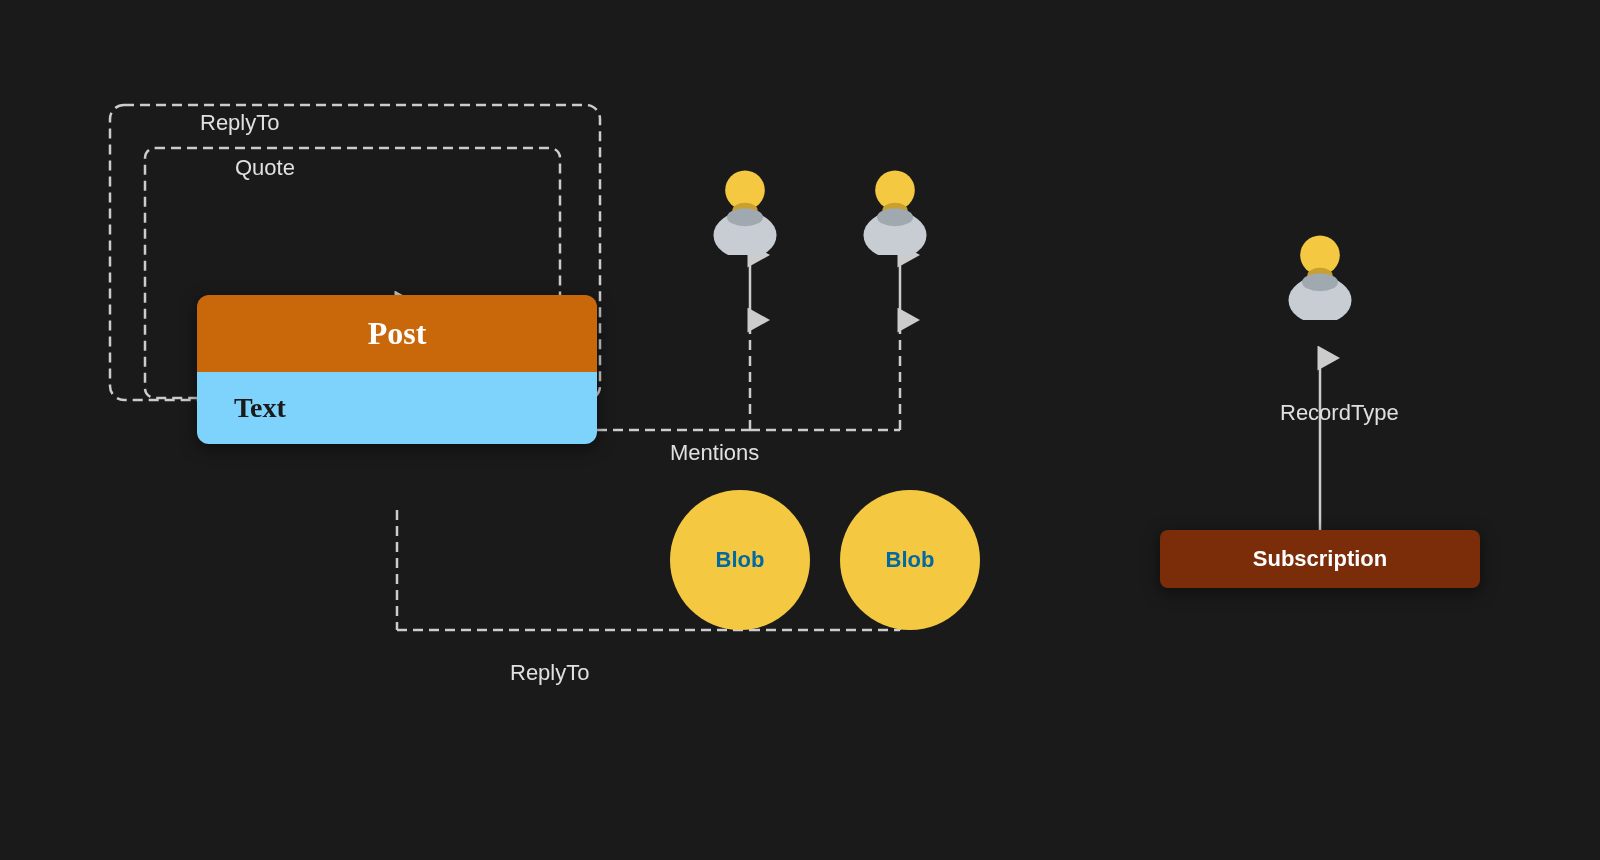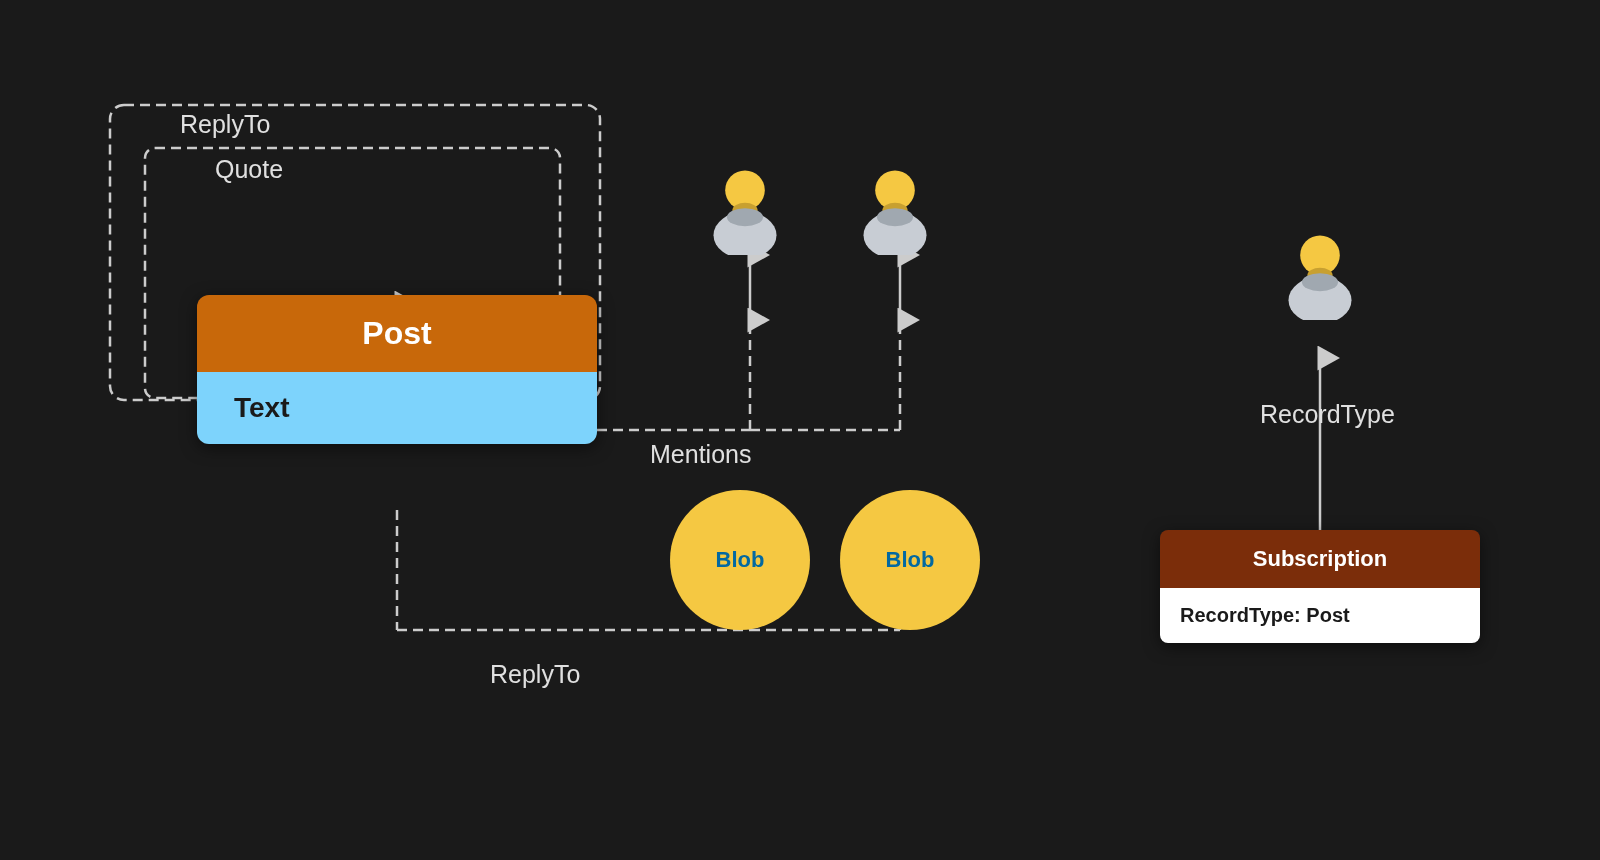--- a/index.html
+++ b/index.html
@@ -22,20 +22,21 @@
 
     
     .post-box {
       position: absolute;
       left: 197px;
       top: 295px;
       width: 400px;
       border-radius: 12px;
       overflow: hidden;
       box-shadow: 0 4px 16px rgba(0,0,0,0.5);
+      font-family: Liberation Serif, serif;
     }
     .post-header {
       background: #c8680a;
       padding: 20px 24px;
       text-align: center;
     }
     .post-header-text {
       color: #fff;
       font-size: 32px;
       font-weight: 800;
@@ -77,23 +78,24 @@
     .subscription-body-text {
       color: #1a1a1a;
       font-size: 20px;
       font-weight: 700;
     }
 
     
     .dashed-label {
       position: absolute;
       color: #e0e0e0;
-      font-size: 25px;
+      font-size: 22px;
       font-weight: 500;
       white-space: nowrap;
+      margin-left: 20px;
     }
 
     
     .svg-overlay {
       position: absolute;
       top: 0; left: 0;
       width: 1600px;
       height: 860px;
       pointer-events: none;
     }
@@ -227,18 +229,15 @@
   </div>
 
   <div class="blob-circle" style="left:840px; top:490px;">
     <span>Blob</span>
   </div>
 
   <div class="subscription-box">
     <div class="subscription-header">
       <span class="subscription-header-text">Subscription</span>
     </div>
-    <div class="subscription-body">
-      <span class="subscription-body-text">RecordType: Post</span>
-    </div>
   </div>
 
 </div>
 
 </body></html>

